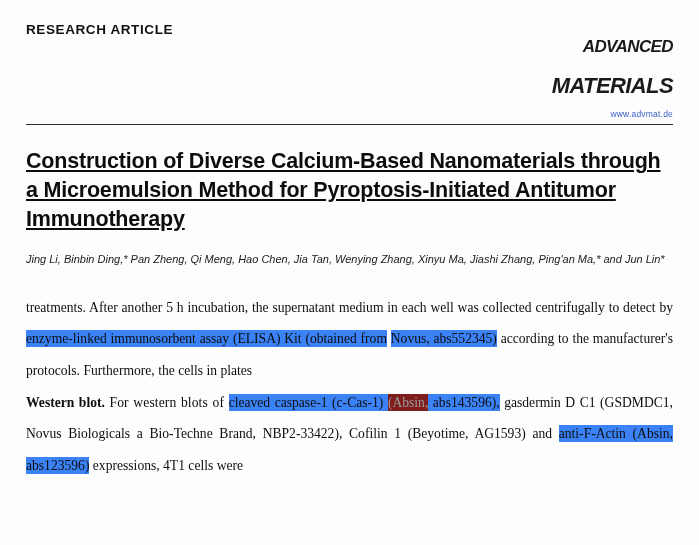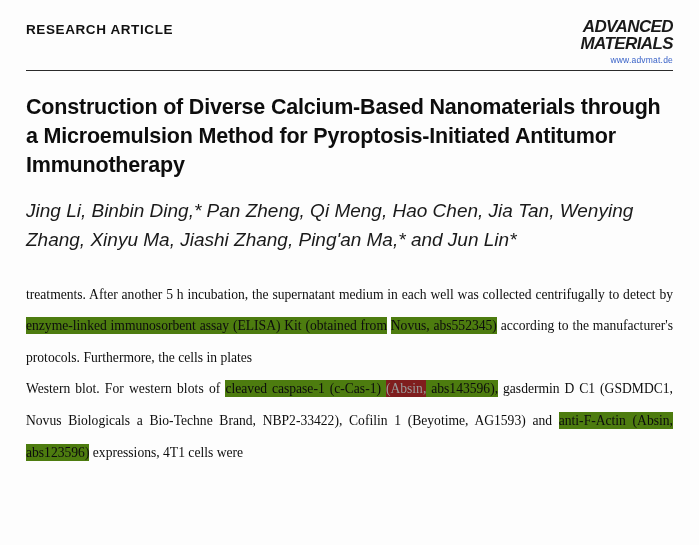--- a/index.html
+++ b/index.html
@@ -39,77 +39,79 @@
   .brand {
     text-align: right;
     line-height: 1.02;
   }
   .brand-line1, .brand-line2 {
     font-family: "Liberation Sans", sans-serif;
     font-weight: bold;
     font-style: italic;
     color: #1a1a1a;
     letter-spacing: -0.6px;
+    margin-top: 20px;
   }
   .brand-line1 { font-size: 17px; }
-  .brand-line2 { font-size: 17px; }
+  .brand-line2 { font-size: 22px; }
   .brand-url {
     font-family: "Liberation Sans", sans-serif;
     font-size: 8.5px;
     color: #3a63c8;
-    margin-top: 3px;
+    margin-top: 12px;
     letter-spacing: 0.2px;
   }
   .rule {
     border: none;
     border-top: 1.2px solid #2b2b2b;
     margin: 6px 0 0 0;
     width: 100%;
   }
   
   .title {
     font-family: "Liberation Sans", sans-serif;
     font-weight: bold;
     font-size: 21.5px;
     line-height: 1.33;
     letter-spacing: -0.2px;
     margin-top: 22px;
     color: #0d0d0d;
+    text-decoration: underline;
   }
   
   .authors {
     font-family: "Liberation Sans", sans-serif;
     font-style: italic;
-    font-size: 19px;
+    font-size: 11px;
     line-height: 1.52;
     margin-top: 18px;
     color: #1a1a1a;
   }
   
   .body-text {
     margin-top: 24px;
     font-family: "Liberation Serif", serif;
     font-size: 13.6px;
     line-height: 2.32;
     text-align: justify;
     color: #0d0d0d;
   }
   .body-text p {
     margin: 0;
   }
   .hl {
-    background: #4d7c0f;
+    background: #3b82f6;
     padding: 1px 0;
   }
   .hl-gray {
     background: #7f1d1d;
     color: #9a9a9a;
     padding: 1px 0;
   }
-  .bold { font-weight: normal; }
+  .bold { font-weight: bold; }
   .spaced { letter-spacing: 0.1px; }
 </style>
 </head>
 <body>
 
 <div class="page">
 
   <div class="header-row">
     <div class="research-article">RESEARCH ARTICLE</div>
     <div class="brand">

